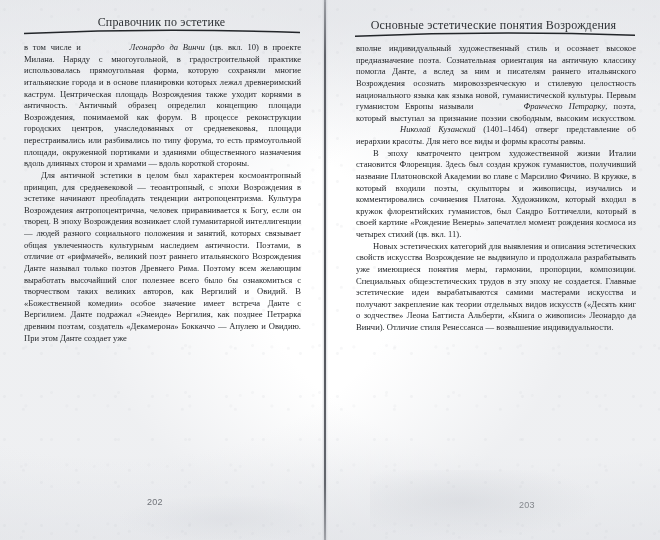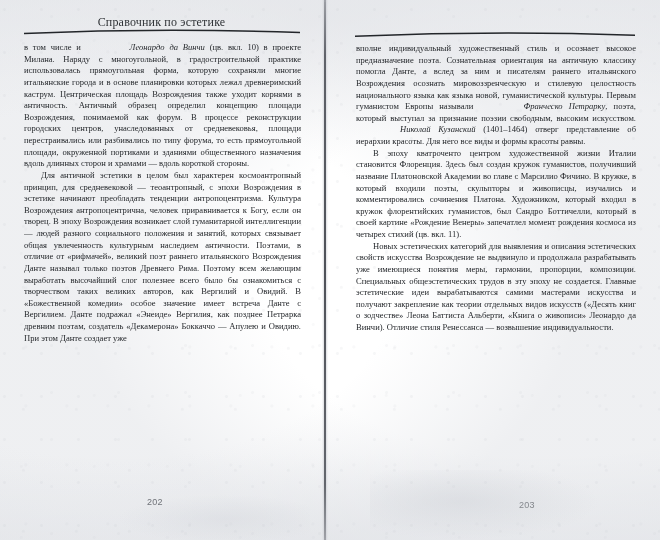--- a/index.html
+++ b/index.html
@@ -168,20 +168,21 @@
         <p><span>Для античной эстетики в целом был характерен космоантропный принцип, для средневековой — теоантропный, с эпохи Возрождения в эстетике начинают преобладать тенденции антропоцентризма. Культура Возрождения антропоцентрична, человек приравнивается к Богу, если он творец. В эпоху Возрождения возникает слой гуманитарной интеллигенции — людей разного социального положения и занятий, которых связывает общая увлеченность культурным наследием античности. Поэтами, в отличие от «рифмачей», великий поэт раннего итальянского Возрождения Данте называл только поэтов Древнего Рима. Поэтому всем желающим выработать высочайший слог полезнее всего было бы ознакомиться с творчеством таких великих авторов, как Вергилий и Овидий. В «Божественной комедии» особое значение имеет встреча Данте с Вергилием. Данте подражал «Энеиде» Вергилия, как позднее Петрарка древним поэтам, создатель «Декамерона» Боккаччо — Апулею и Овидию. При этом Данте создает уже</span></p>
       </div>
 
     <div class="folio">202</div>
   </div>
 
   <div class="gutter"></div>
 
   <div class="page right">
 
+    <div class="running-head">Основные эстетические понятия Возрождения</div>
 
     <div class="head-rule">
       <svg viewBox="0 0 280 9" preserveAspectRatio="none" aria-hidden="true">
         <path d="M0,6.2 Q140,0.5 280,5.2" fill="none" stroke="#23262a" stroke-width="1.5" stroke-linecap="round"></path>
       </svg>
     </div>
 
     <div class="textblock">
         <p class="noindent"><span>вполне индивидуальный художественный стиль и осознает высокое предназначение поэта. Сознательная ориентация на античную классику помогла Данте, а вслед за ним и писателям раннего итальянского Возрождения осознать мировоззренческую и стилевую целостность национального языка как языка новой, гуманистической культуры. Первым гуманистом Европы называли </span><i>Франческо Петрарку</i><span>, поэта, который выступал за признание поэзии свободным, высоким искусством. </span><i>Николай Кузанский</i><span> (1401–1464) отверг представление об иерархии красоты. Для него все виды и формы красоты равны.</span></p>
         <p><span>В эпоху кватроченто центром художественной жизни Италии становится Флоренция. Здесь был создан кружок гуманистов, получивший название Платоновской Академии во главе с Марсилио Фичино. В кружке, в который входили поэты, скульпторы и живописцы, изучались и комментировались сочинения Платона. Художником, который входил в кружок флорентийских гуманистов, был Сандро Боттичелли, который в своей картине «Рождение Венеры» запечатлел момент рождения космоса из четырех стихий (цв. вкл. 11).</span></p>

